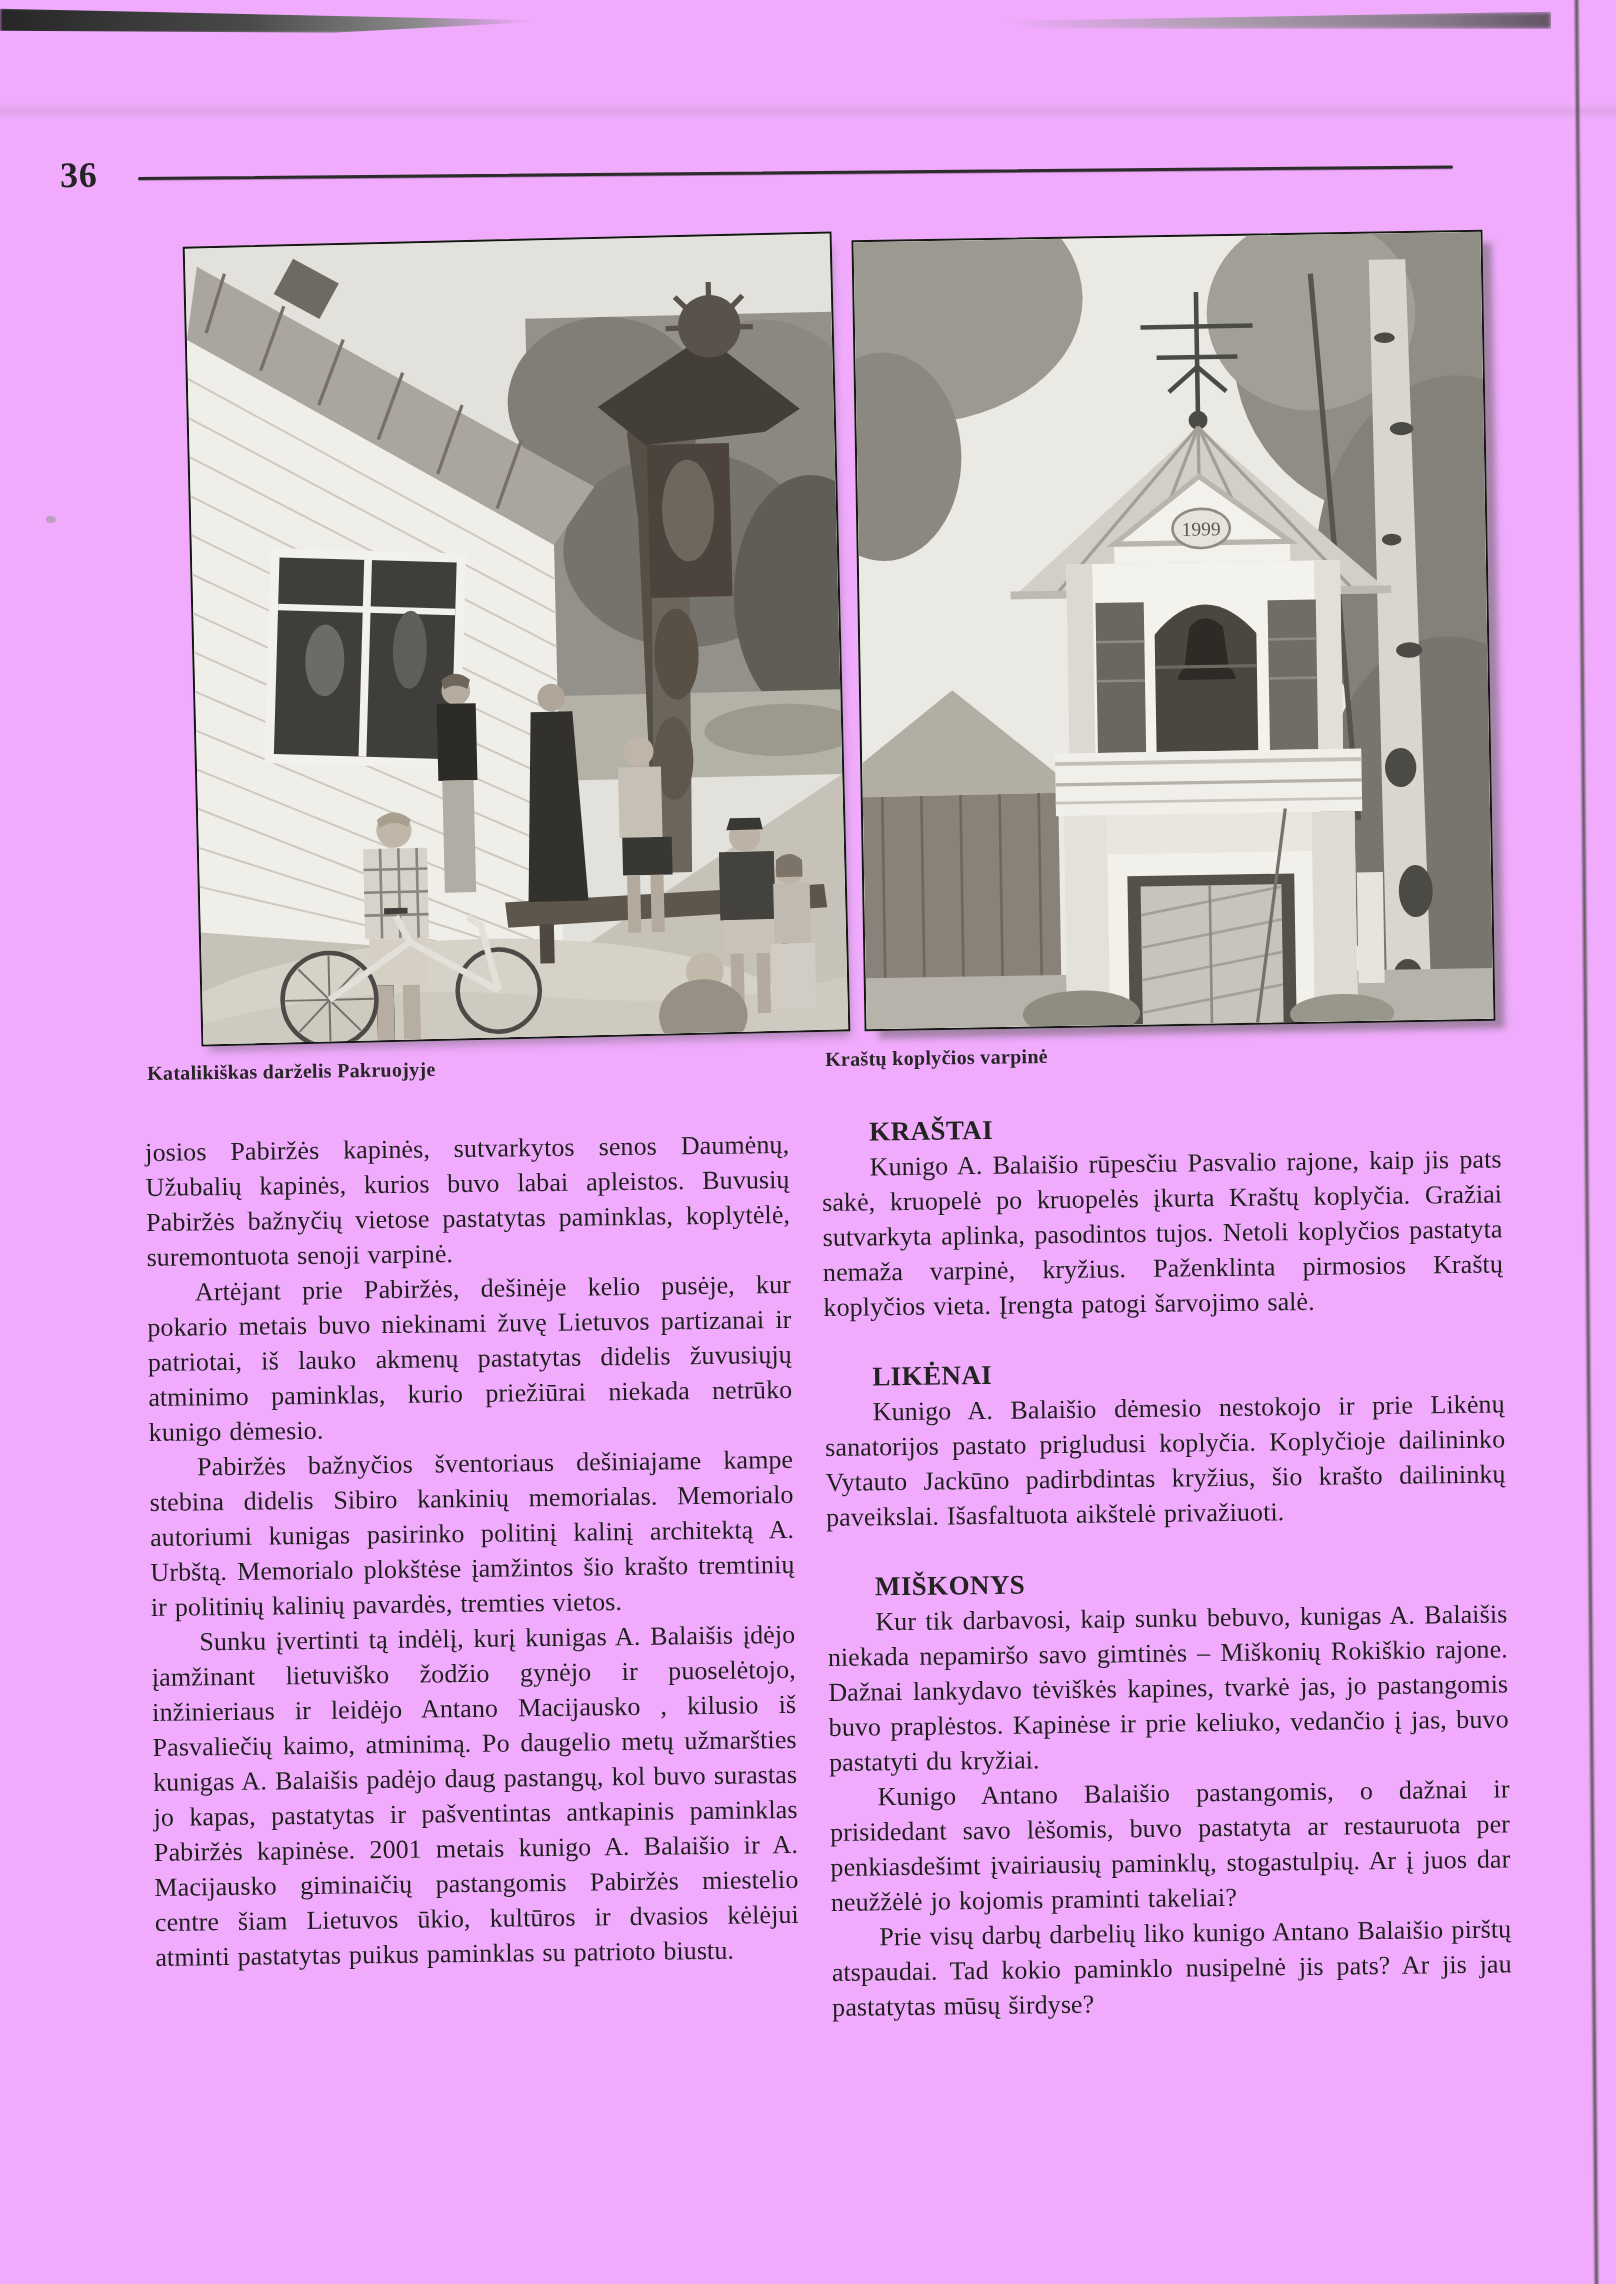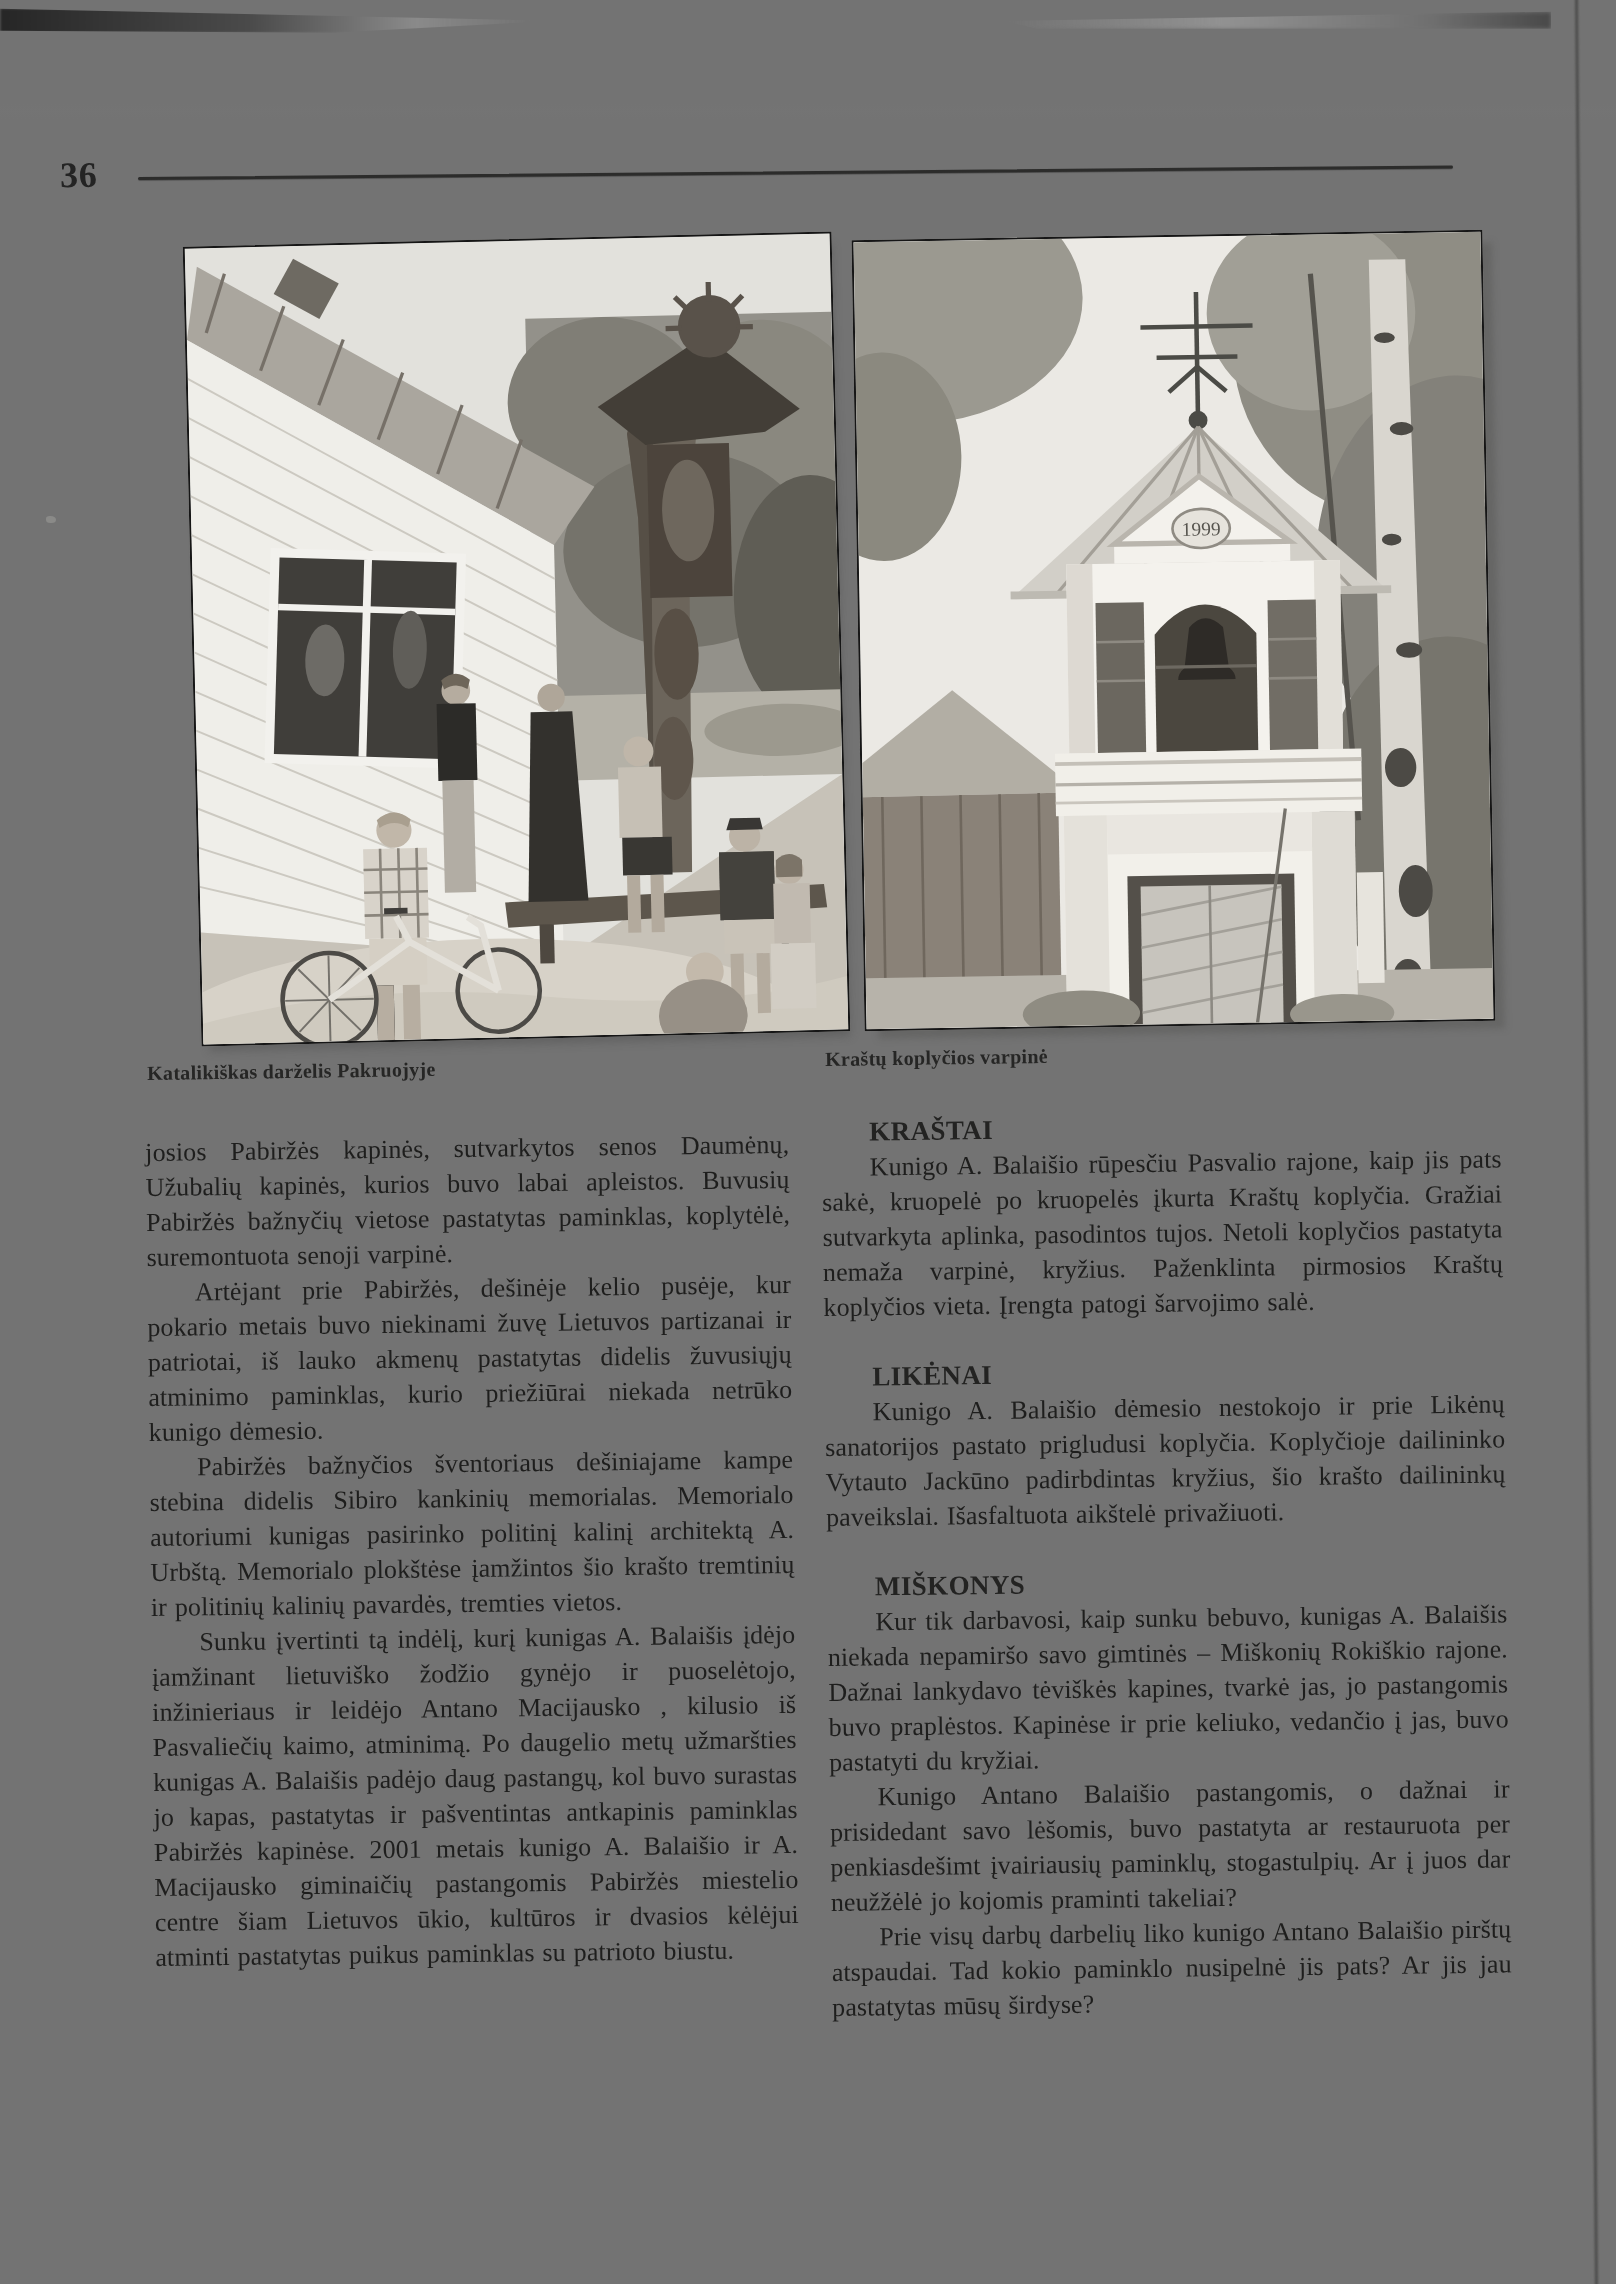--- a/index.html
+++ b/index.html
@@ -1,16 +1,16 @@
 <!DOCTYPE html>
 <html style="font-size:10.4px"><head>
 <meta charset="utf-8">
 <style>
   html,body{margin:0;padding:0;background:#ffffff;}
-  .page{position:relative;width:1616px;height:2284px;background:#737373;overflow:hidden;
+  .page{position:relative;width:1616px;height:2284px;background:#f0abfc;overflow:hidden;
         font-family:"Liberation Serif", serif;color:#1d1d1c;text-decoration:underline;}
 
   
   .scan-top-wedge{position:absolute;left:0;top:7.8px;width:554px;height:25px;
     background:linear-gradient(to right,#262626 0%,#4a4a4a 45%,#8a8a8a 75%,rgba(150,150,150,0) 96%);
     clip-path:polygon(0 4%,100% 52%,60% 100%,0 92%);filter:blur(1.6px);}
   .scan-top-streak{position:absolute;left:1004px;top:11.7px;width:547px;height:17px;
     background:linear-gradient(to right,rgba(140,140,140,0),#9a9a9a 40%,#6f6f6f 78%,#3f3f3f 100%);
     clip-path:polygon(0 55%,100% 0,100% 100%,6% 100%);filter:blur(2px);opacity:.8;}
   .scan-band{position:absolute;left:0;top:103px;width:1616px;height:17px;

